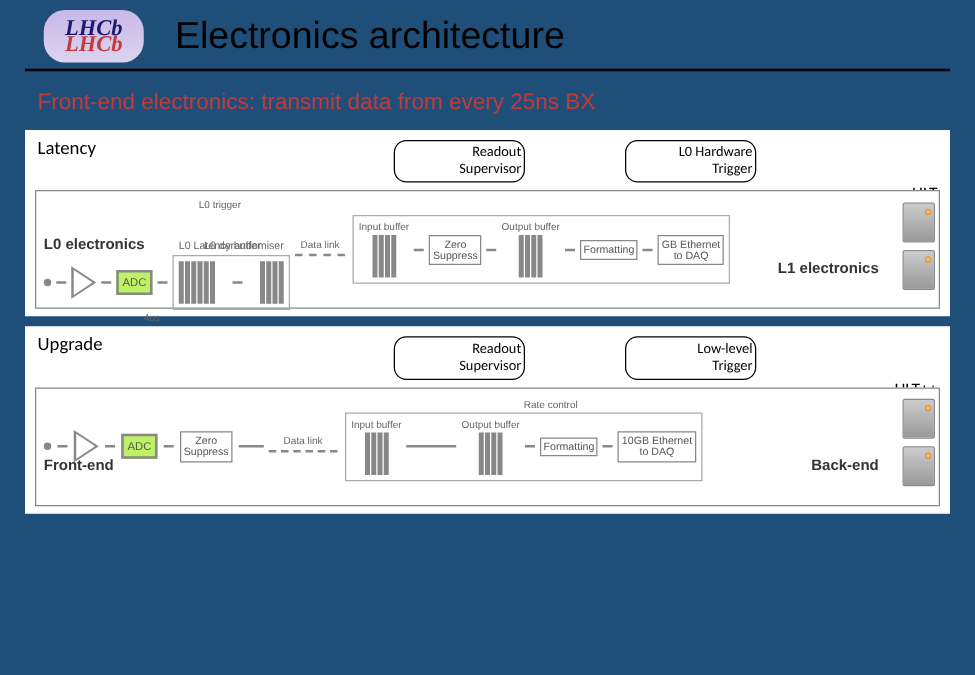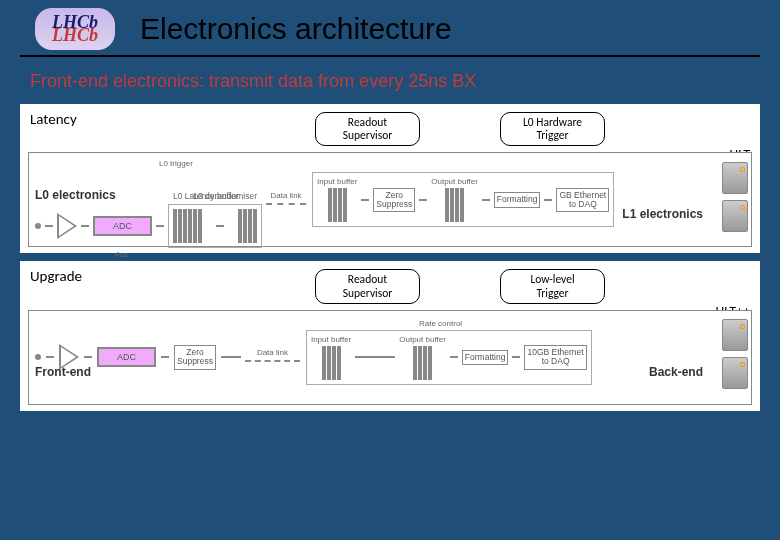--- a/index.html
+++ b/index.html
@@ -67,21 +67,21 @@
     display: flex;
     justify-content: center;
     gap: 80px;
     padding: 8px 0 4px 0;
     margin-left: 140px;
   }
   .pillbox {
     border: 1.5px solid #000;
     border-radius: 10px;
     width: 105px;
-    text-align: center;
+    text-align: right;
     font-family: "Calibri", Arial, sans-serif;
     font-size: 11.5px;
     line-height: 1.15;
     padding: 3px 2px;
     background: #fff;
   }
   .hlt-label {
     position: absolute;
     right: 10px;
     top: 42px;
@@ -118,22 +118,22 @@
     position: absolute;
     left: -18px; top: -10px;
     border-top: 10px solid transparent;
     border-bottom: 10px solid transparent;
     border-left: 15px solid #fff;
   }
   .adc {
     border: 2px solid #888;
     font-size: 9px;
     color: #555;
-    padding: 3px 18px;
-    background: #f0abfc;
+    padding: 3px 3px;
+    background: #bef264;
   }
   .buffer {
     display: flex;
     gap: 1px;
   }
   .buffer .bar {
     width: 4px;
     height: 34px;
     background: #888;
   }

